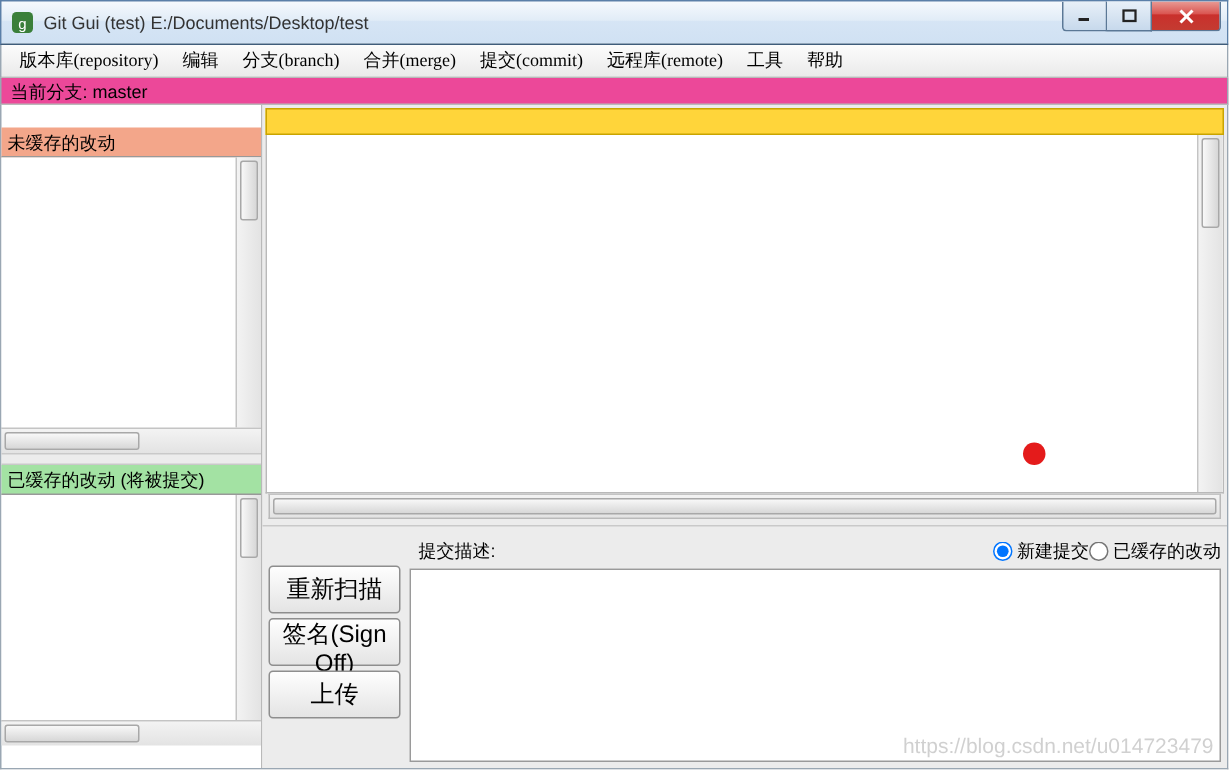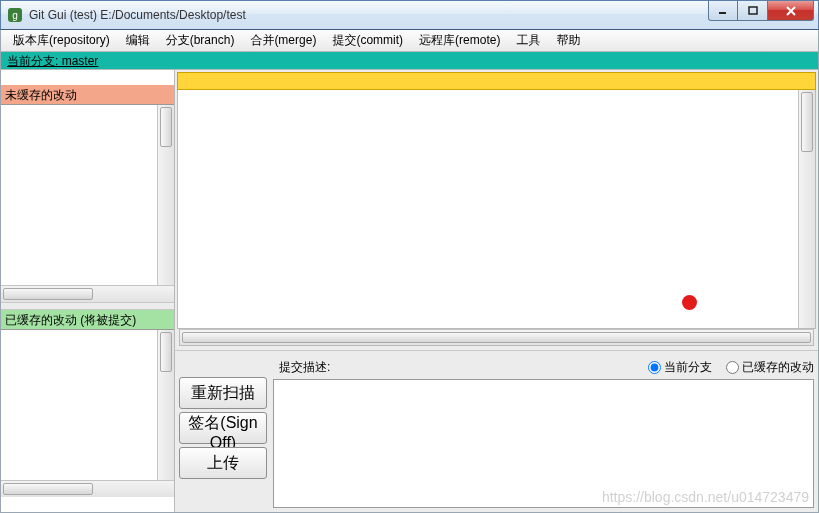--- a/index.html
+++ b/index.html
@@ -73,32 +73,32 @@
     align-items: center;
     padding: 0 4px;
     gap: 0;
   }
   .menubar .menu-item {
     padding: 2px 8px;
     color: #000;
     cursor: default;
     text-decoration: underline;
     text-decoration-color: transparent;
+    font-family: Liberation Serif, serif;
   }
   
   .branchbar {
     height: 18px;
-    background: #14b8a6;
+    background: #ec4899;
     border-left: 1px solid #9aa7b3;
     border-right: 1px solid #9aa7b3;
     border-bottom: 1px solid #b9b9b9;
     padding: 1px 6px;
     font-size: 12px;
     color: #000;
-    text-decoration: underline;
   }
   
   .main {
     display: flex;
     height: calc(513px - 30px - 22px - 18px);
     border-left: 1px solid #9aa7b3;
     border-right: 1px solid #9aa7b3;
     border-bottom: 1px solid #9aa7b3;
   }
   .left-col {
@@ -239,21 +239,20 @@
   }
   .commit-right {
     flex: 1;
     display: flex;
     flex-direction: column;
   }
   .commit-top-row {
     display: flex;
     align-items: center;
     height: 20px;
-    gap: 14px;
   }
   .commit-top-row .desc-label { flex: 0 0 auto; margin-right: auto; padding-left: 6px;}
   .radio-wrap { display: flex; align-items: center; gap: 3px; font-size: 12px; }
   .radio-wrap input { margin: 0; }
   .commit-msg {
     flex: 1;
     margin-top: 2px;
     background: #fff;
     border: 1px solid #9a9a9a;
   }
@@ -363,21 +362,21 @@
       <div class="commit-buttons">
         <button>重新扫描</button>
         <button>签名(Sign Off)</button>
         <button>上传</button>
       </div>
       <div class="commit-right">
         <div class="commit-top-row">
           <span class="desc-label">提交描述:</span>
           <label class="radio-wrap">
             <input type="radio" name="ctype" checked="" style="">
-            <span>当前分支</span>
+            <span>新建提交</span>
           </label>
           <label class="radio-wrap">
             <input type="radio" name="ctype" style="">
             <span>已缓存的改动</span>
           </label>
         </div>
         <div class="commit-msg"></div>
       </div>
     </div>
   </div>

